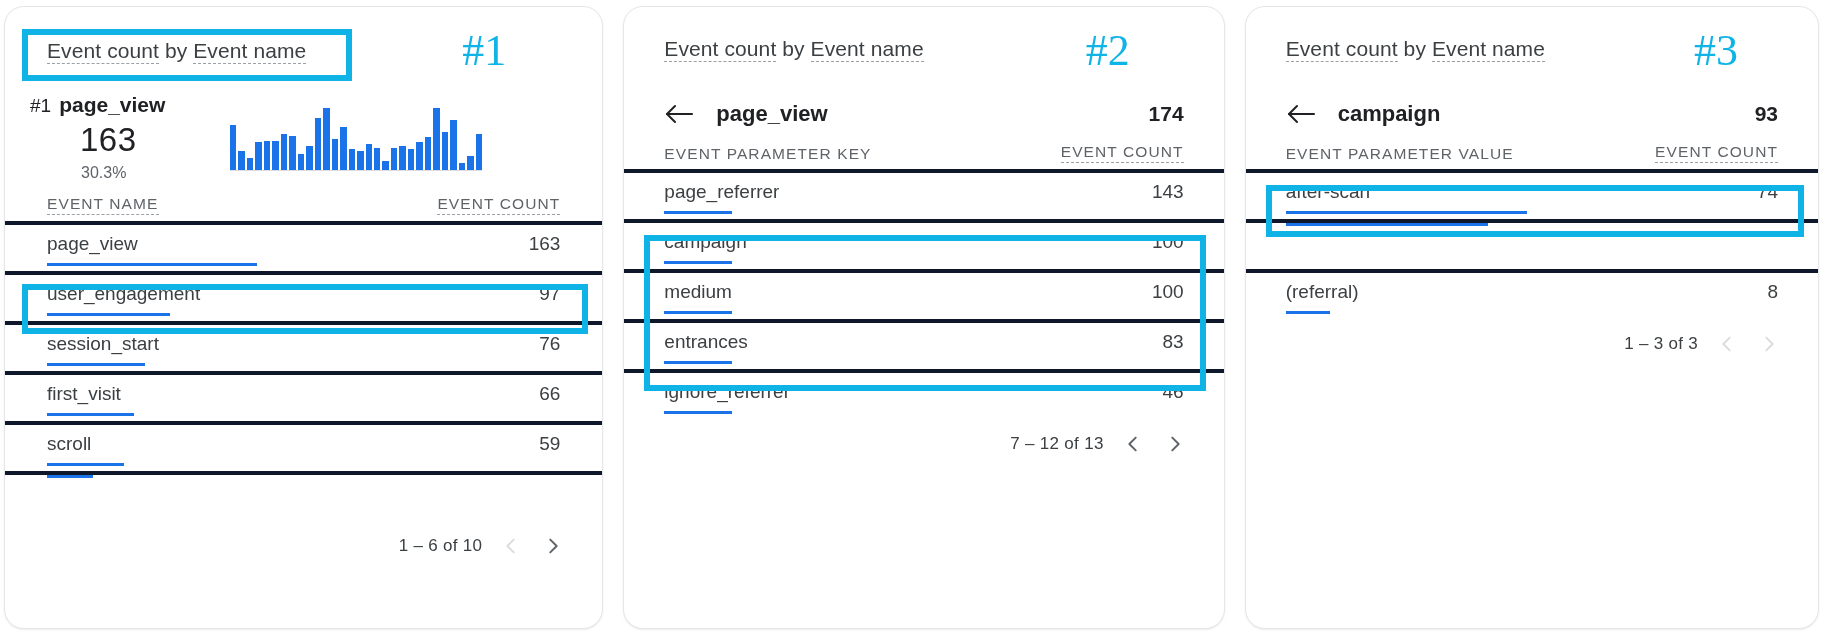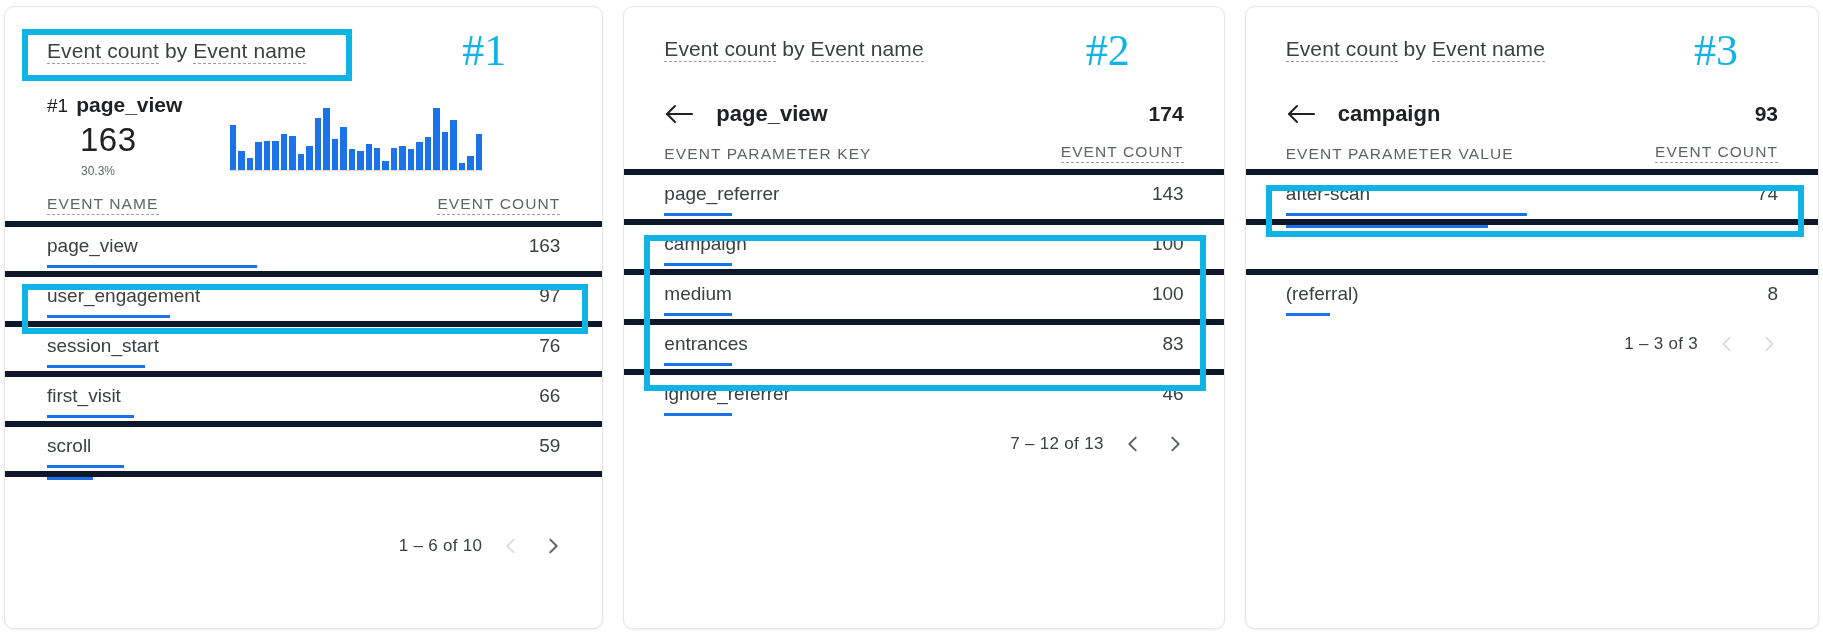--- a/index.html
+++ b/index.html
@@ -17,21 +17,21 @@
     align-items: stretch;
     gap: 20px;
     padding: 6px 4px;
     box-sizing: border-box;
     overflow: hidden;
   }
   .card {
     position: relative;
     background: #ffffff;
     border: 1px solid #e4e6e8;
-    border-radius: 10px;
+    border-radius: 20px;
     box-shadow: 0 1px 2px rgba(60,64,67,.10);
     box-sizing: border-box;
     padding: 0;
     overflow: hidden;
   }
   .card-1 { width: 600px; }
   .card-2 { width: 602px; }
   .card-3 { width: 575px; }
 
   
@@ -67,21 +67,21 @@
   .card-2 .card-rank { right: 94px; top: 22px; }
   .card-3 .card-rank { right: 80px; top: 22px; }
 
   
   .p1-summary {
     position: relative;
     height: 110px;
   }
   .p1-toprow {
     position: absolute;
-    left: 42px;
+    left: 25px;
     top: 8px;
     font-size: 21px;
     color: #202124;
     font-weight: 700;
   }
   .p1-toprow .rank-hash {
     font-weight: 400;
     font-size: 19px;
     margin-right: 8px;
     color: #202124;
@@ -92,21 +92,21 @@
     top: 36px;
     font-size: 33px;
     color: #202124;
     font-weight: 400;
     letter-spacing: .5px;
   }
   .p1-pct {
     position: absolute;
     left: 76px;
     top: 79px;
-    font-size: 12px;
+    font-size: 16px;
     color: #5f6368;
   }
   .sparkline {
     position: absolute;
     left: 225px;
     top: 22px;
     width: 252px;
     height: 63px;
     display: flex;
     align-items: flex-end;
@@ -129,21 +129,21 @@
     font-size: 15.5px;
     letter-spacing: 1.1px;
     color: #5f6368;
   }
   .card-1 .tbl-head { padding-left: 42px; padding-right: 42px; }
   .row {
     position: relative;
     display: block;
     padding: 0 40px;
     height: 50px;
-    border-top: 6px solid #0f172a;
+    border-top: 4px solid #0f172a;
     box-sizing: border-box;
     text-align: right;
   }
   .card-1 .row { padding: 0 42px; }
   .row-inner {
     display: flex;
     justify-content: space-between;
     align-items: center;
     height: 38px;
     font-size: 19px;

